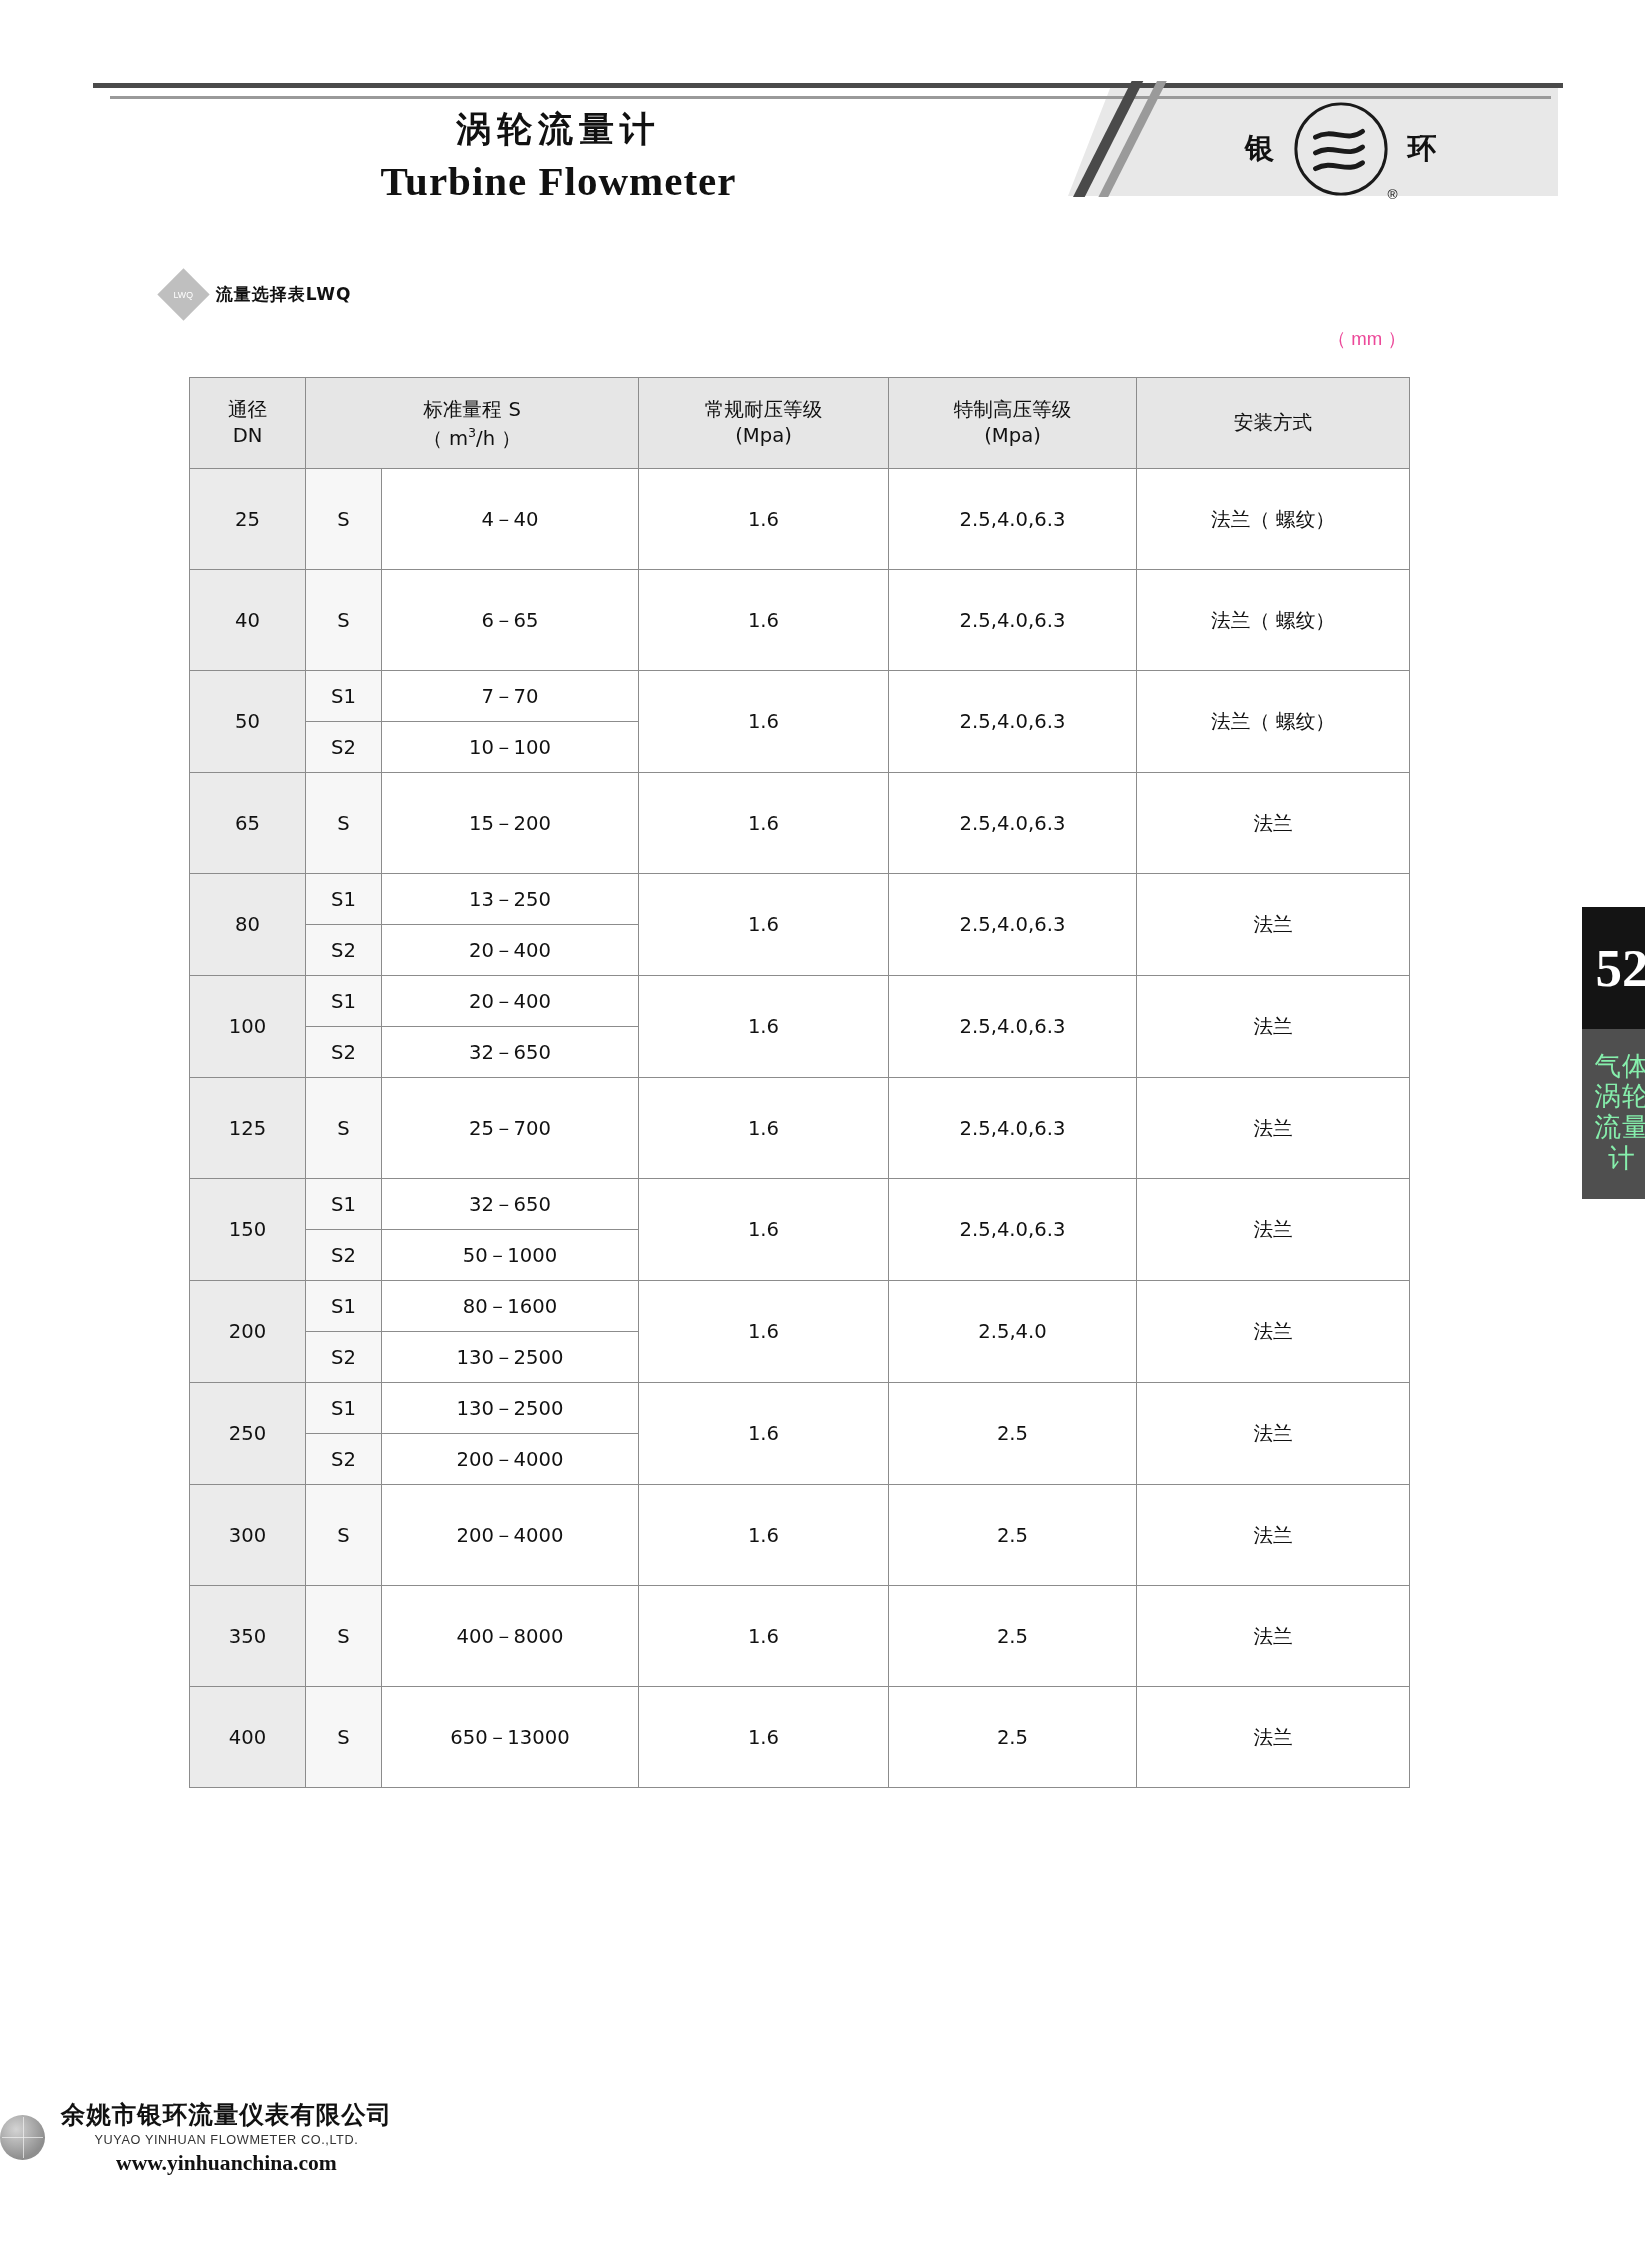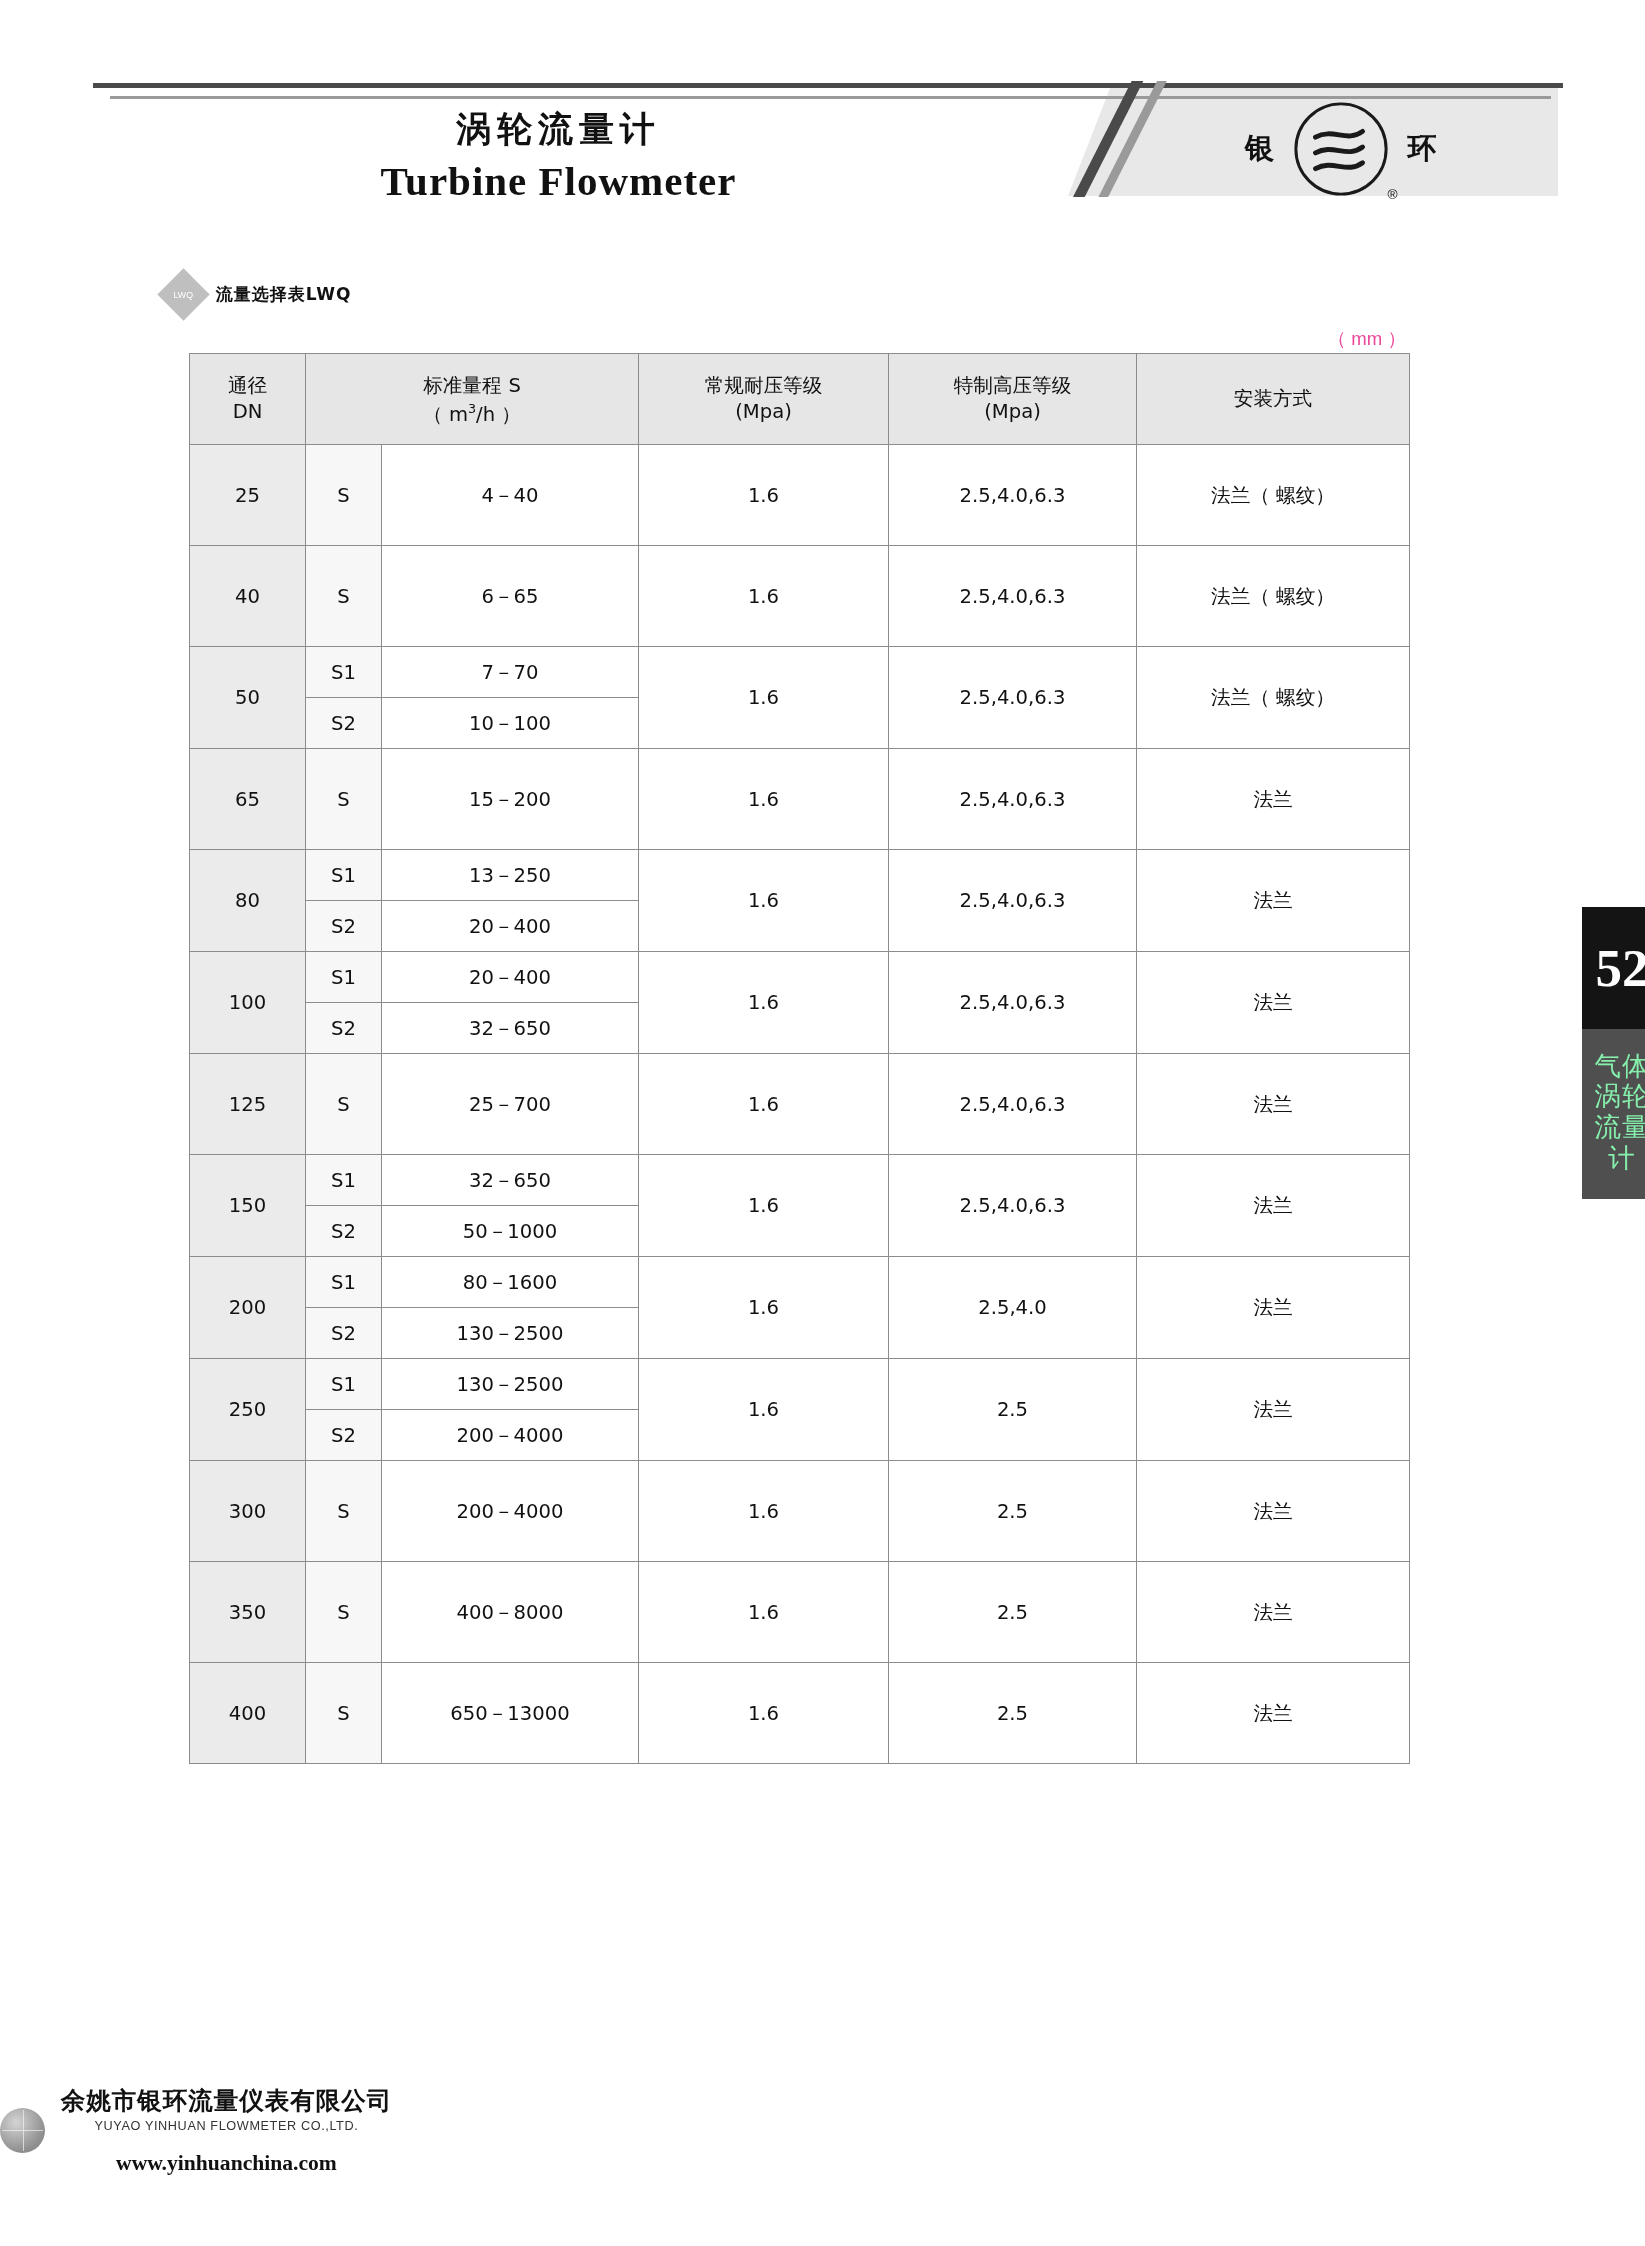--- a/index.html
+++ b/index.html
@@ -153,20 +153,21 @@
   .tbl-wrap {
     position: absolute;
     left: 189px;
     top: 353px;
     width: 1220px;
   }
   table.spec {
     border-collapse: collapse;
     width: 1220px;
     table-layout: fixed;
+    margin-top: 24px;
   }
   table.spec td, table.spec th {
     border: 1px solid #8c8c8c;
     text-align: center;
     vertical-align: middle;
     font-family: "DejaVu Sans", sans-serif;
     font-size: 19.6px;
     color: #111;
     font-weight: 400;
     padding: 0;
@@ -283,21 +284,21 @@
     font-size: 12.7px;
     color: #333;
     letter-spacing: 0.6px;
     margin-top: 2px;
   }
   .f3 {
     font-family: "Liberation Serif", serif;
     font-size: 21.6px;
     font-weight: 700;
     color: #111;
-    margin-top: 18px;
+    margin-top: 4px;
   }
 </style>
 </head>
 <body>
 
 <div class="header">
   <div class="hdr-band"></div>
   <div class="hdr-rule-outer"></div>
   <div class="hdr-rule-inner"></div>
 

